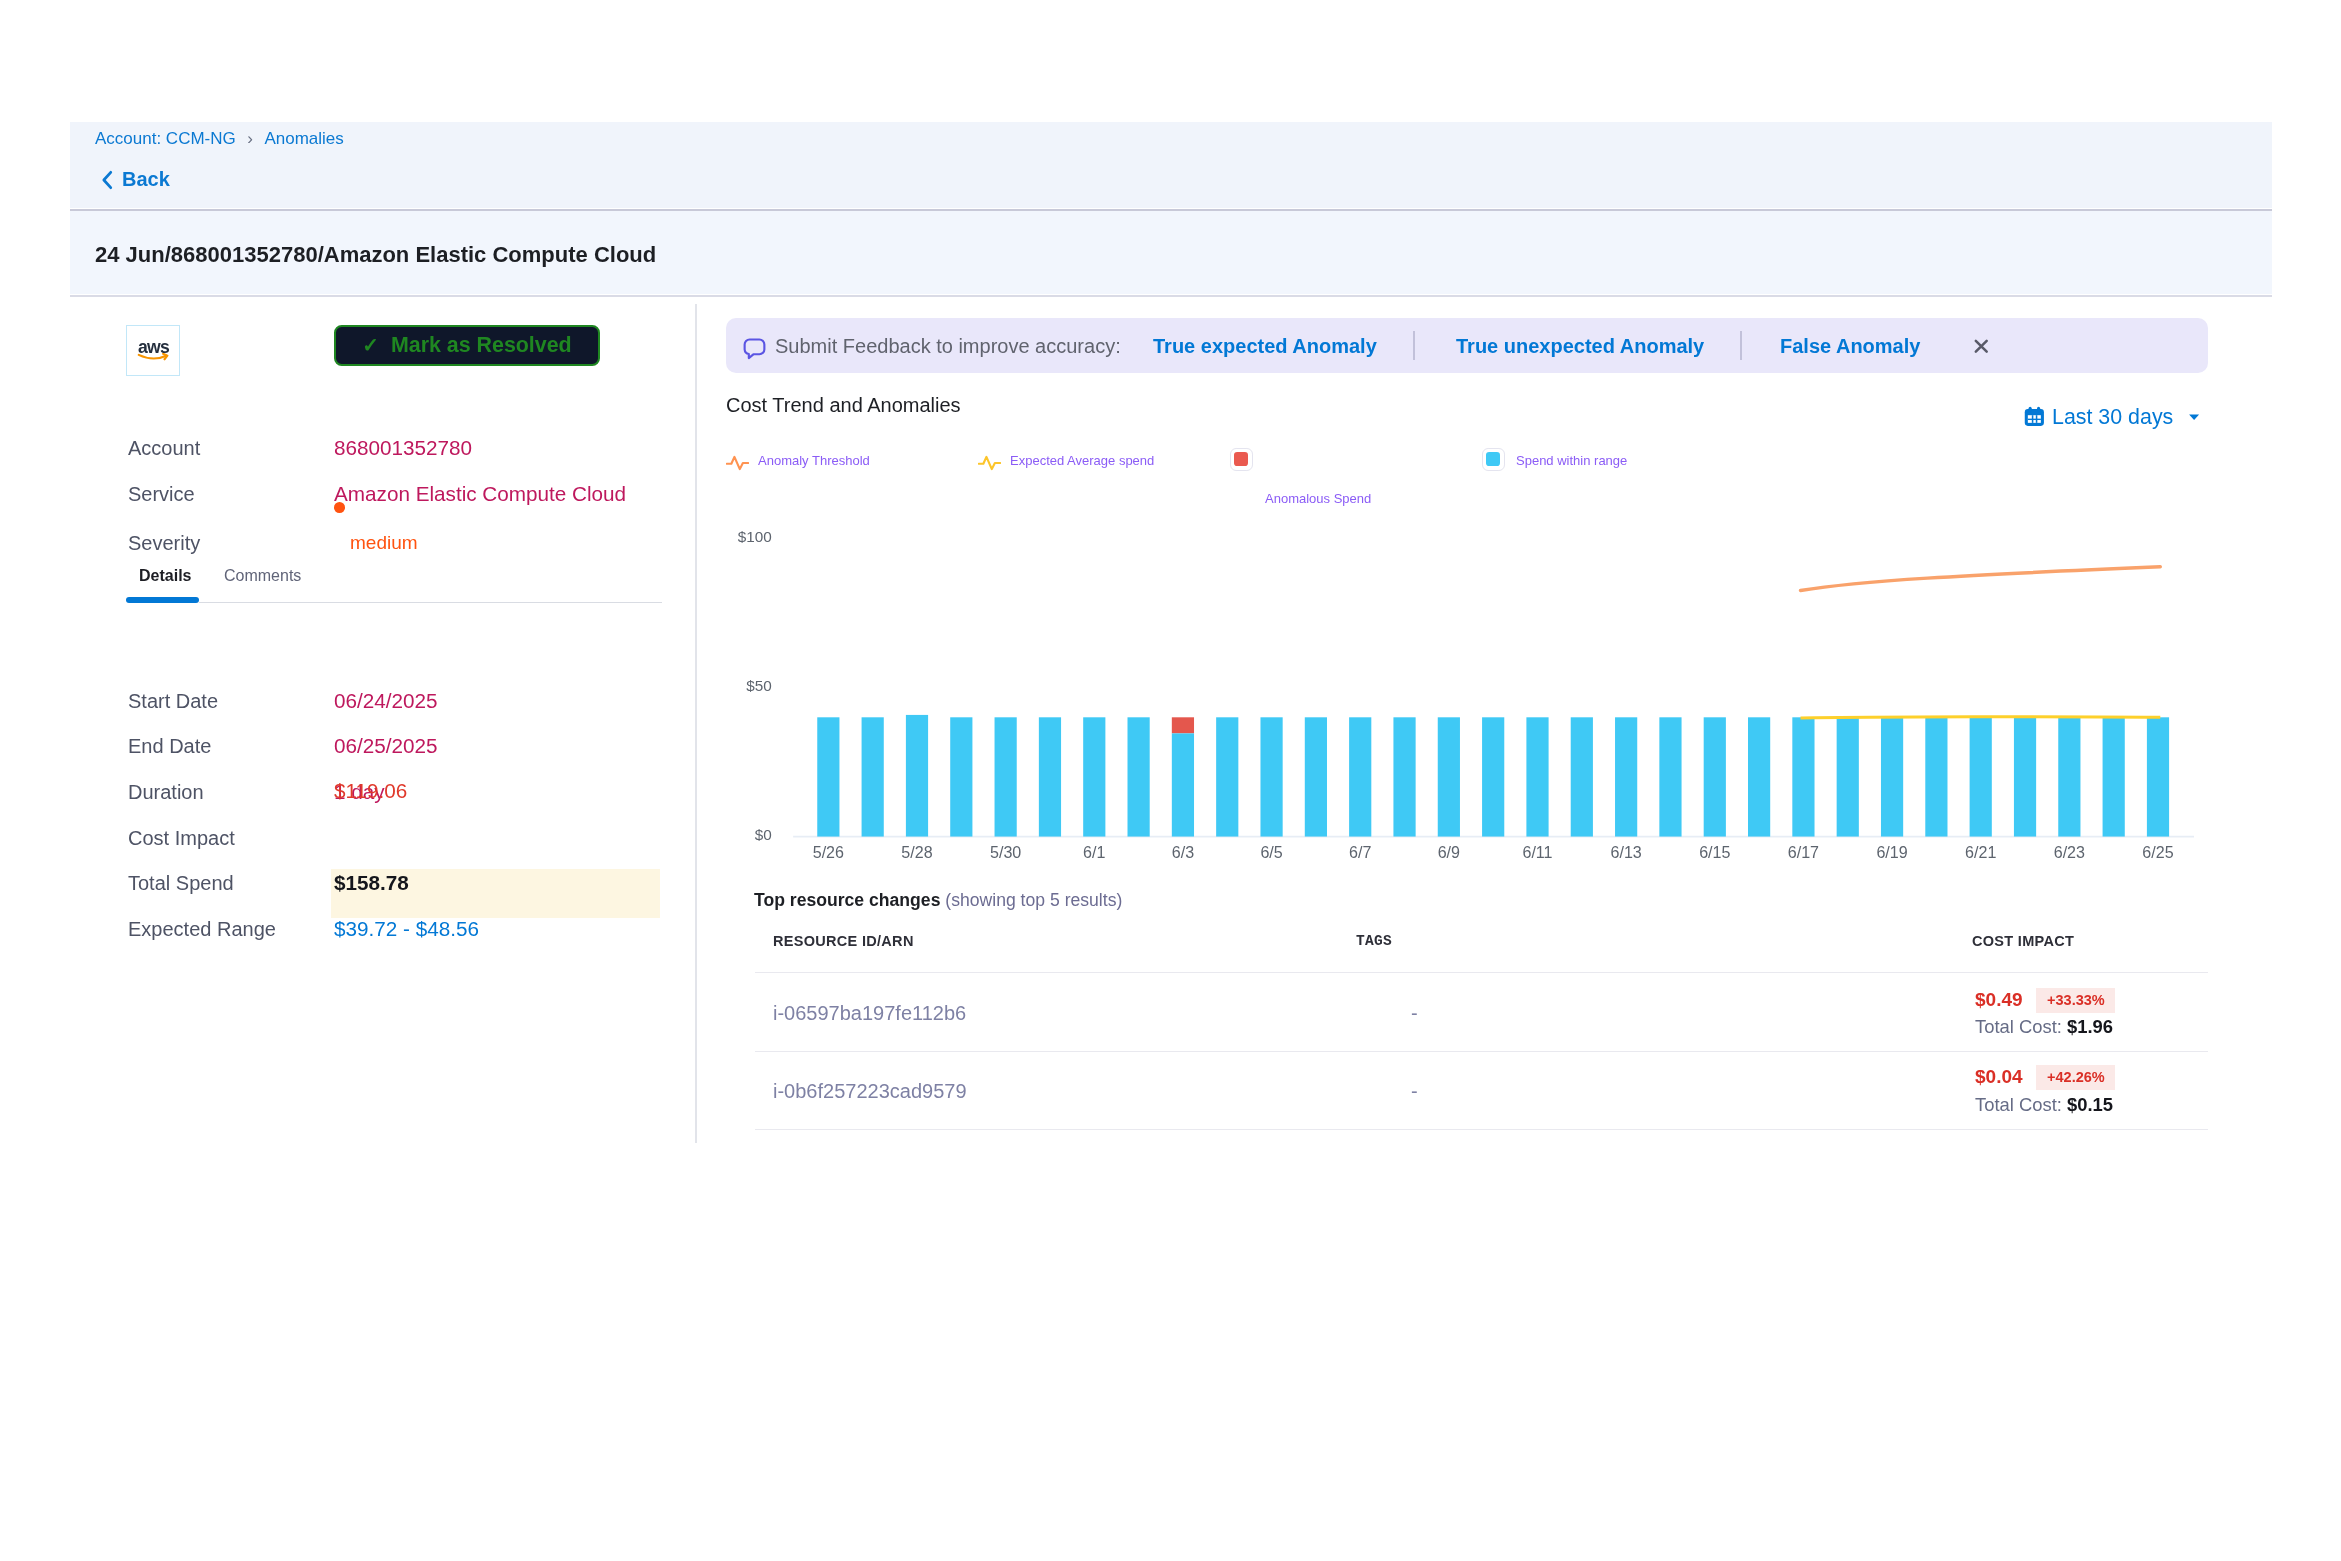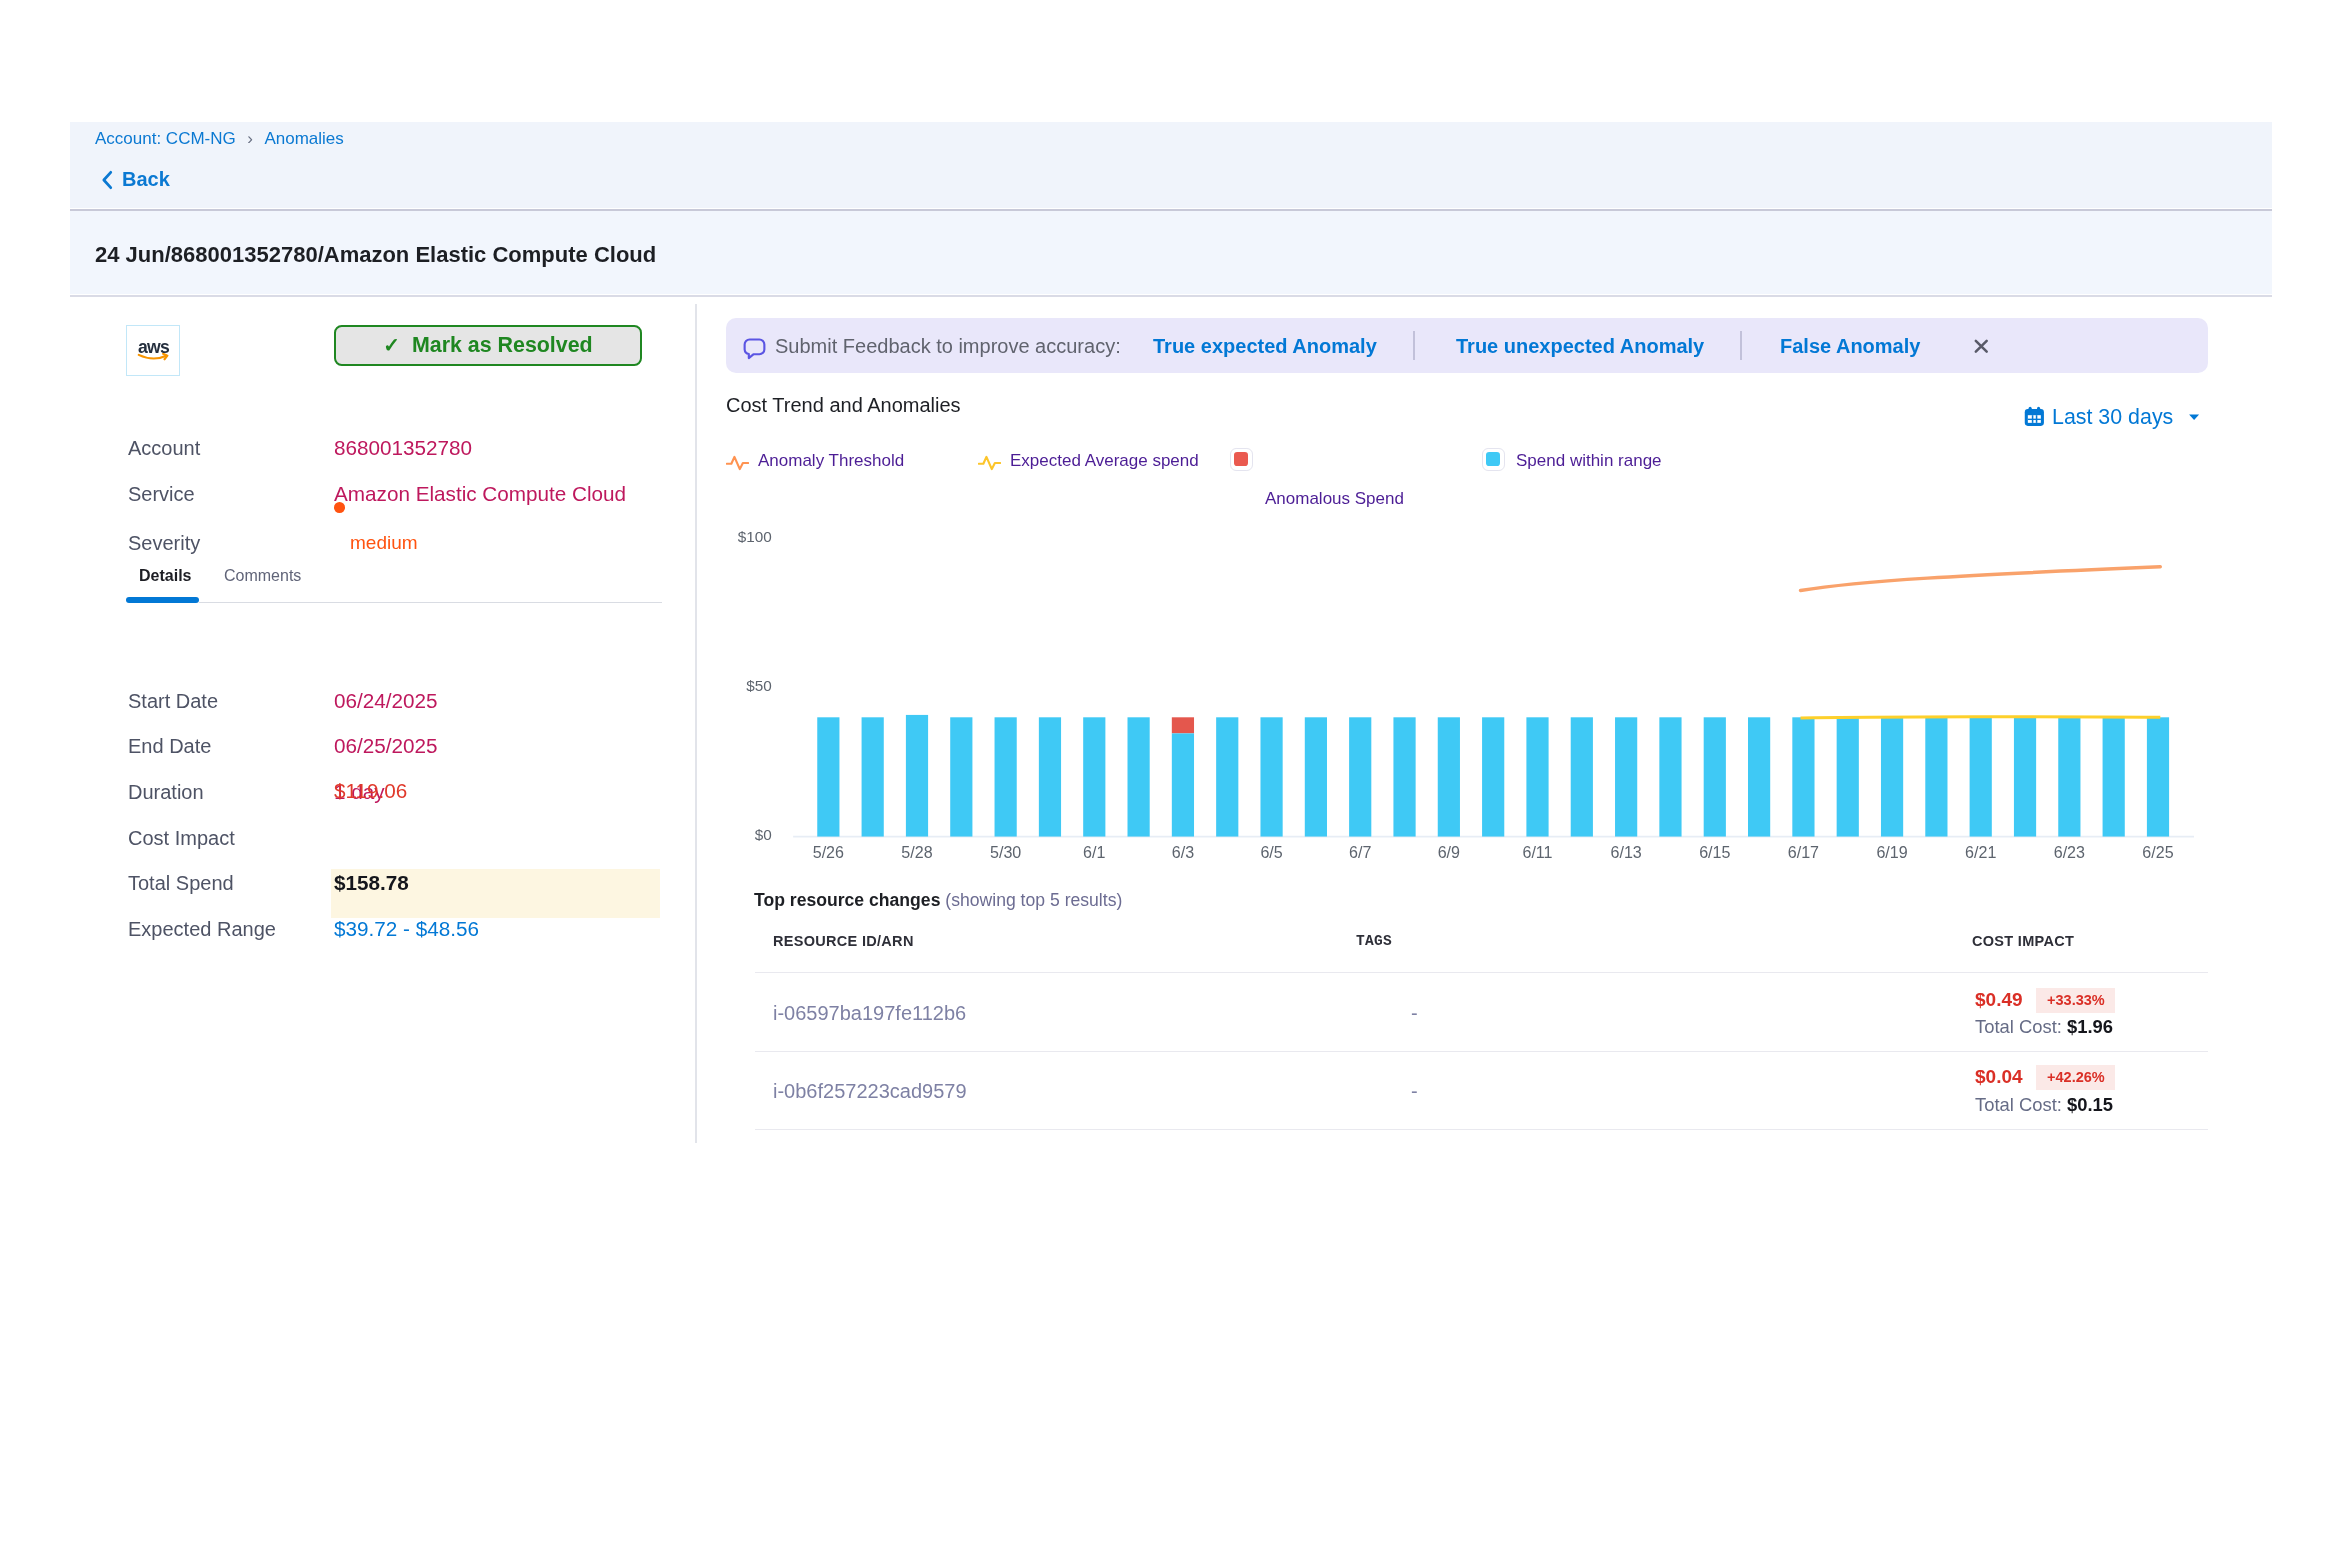--- a/index.html
+++ b/index.html
@@ -11,36 +11,36 @@
   .stripdiv { left:70px; top:209px; width:2202px; height:1.5px; background:#c8c9d8; }
   .crumb { left:95px; top:129px; height:20px; line-height:20px; font-size:17px; color:#0b79d2; }
   .crumb .sep { color:#697083; font-size:17px; padding:0 11.5px; }
   .back { left:122px; top:168px; height:23px; line-height:23px; font-size:20px; font-weight:bold; color:#0b79d2; }
   
   .pagetitle { left:95px; top:242px; height:26px; line-height:26px; font-size:22px; font-weight:bold; color:#1d1f24; }
   .vdiv { left:695px; top:304px; width:1.5px; height:839px; background:#e2e4ea; }
 
   
   .awsbox { left:126px; top:325px; width:54px; height:51px; background:#fff; border:1.5px solid #c2e7f8; }
-  .btn-resolve { left:334px; top:325px; width:308px; height:41px; border:2.3px solid #1f8721; border-radius:7.7px; background:#e5e5e5; color:#1f8721; font-size:21.4px; font-weight:bold; text-align:center; line-height:37px; }
+  .btn-resolve { left:334px; top:325px; width:266px; height:41px; border:2.3px solid #1f8721; border-radius:7.7px; background:#0f172a; color:#1f8721; font-size:21.4px; font-weight:bold; text-align:center; line-height:37px; }
   .lrow { height:26px; line-height:26px; font-size:20px;margin-top:36px; }
   .llabel { left:128px; color:#4e5365; }
   .lvalue { left:334px; color:#be185d; font-size:20.7px; }
   .tab-underline-blue { left:126px; top:597px; width:73px; height:6.1px; background:#0278d5; border-radius:3.1px; }
   .tab-underline-gray { left:199px; top:602px; width:463px; height:1.1px; background:#d9dce3; }
   .hl-yellow { left:331px; top:869px; width:329px; height:49px; background:#fdf6e1; }
 
   
   .banner { left:726px; top:318px; width:1482px; height:55px; background:#e9e7fa; border-radius:10px; }
   .banner-text { color:#60636e; font-size:20px; }
   .blue-bold { color:#0278d5; font-weight:bold; font-size:20px; }
   .bsep { top:331px; width:1.5px; height:29px; background:#c2c1da; }
   .ct-title { left:726px; top:392px; height:27.6px; line-height:27.6px; font-size:20px; color:#1d1f24; }
   .last30 { top:405px; height:24.5px; line-height:24.5px; color:#0278d5; font-size:21.4px; }
-  .legend-text { color:#4c1d95; font-size:17px; height:20px; line-height:20px; }
+  .legend-text { color:#8b5cf6; font-size:13px; height:20px; line-height:20px; }
   .chip { width:23px; height:23px; background:#fff; border:1.5px solid #e4e4ef; border-radius:6.1px; }
   .chip > div { position:absolute; left:3.1px; top:3.1px; width:13.8px; height:13.8px; border-radius:3.1px; }
 
   
   .trc-title { left:754px; top:889px; height:23px; line-height:23px; font-size:17.6px; }
   .th { top:931px; height:21.4px; line-height:21.4px; font-size:14.5px; font-weight:bold; color:#2e2f38; letter-spacing:0.3px; }
   .tline { left:755px; width:1453px; height:1.1px; background:#e9e9ef; }
   .rid { top:997px; height:26px; line-height:26px; font-size:20px; color:#7e81a4; }
   .costnum { font-size:19px; font-weight:bold; color:#da2f26; }
   .badge { display:inline-block; background:#fbe9e7; border-radius:0; font-size:14.5px; font-weight:bold; color:#da2f26; padding:0 10.7px; height:24.5px; line-height:24.5px; margin-left:13.8px; vertical-align:0.8px; }

